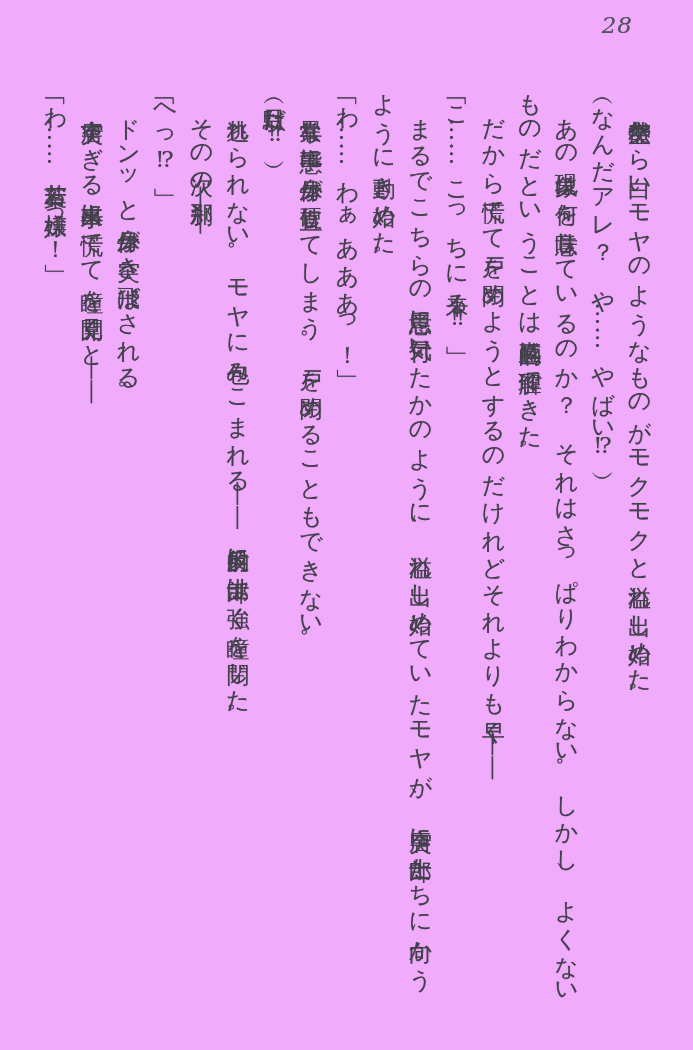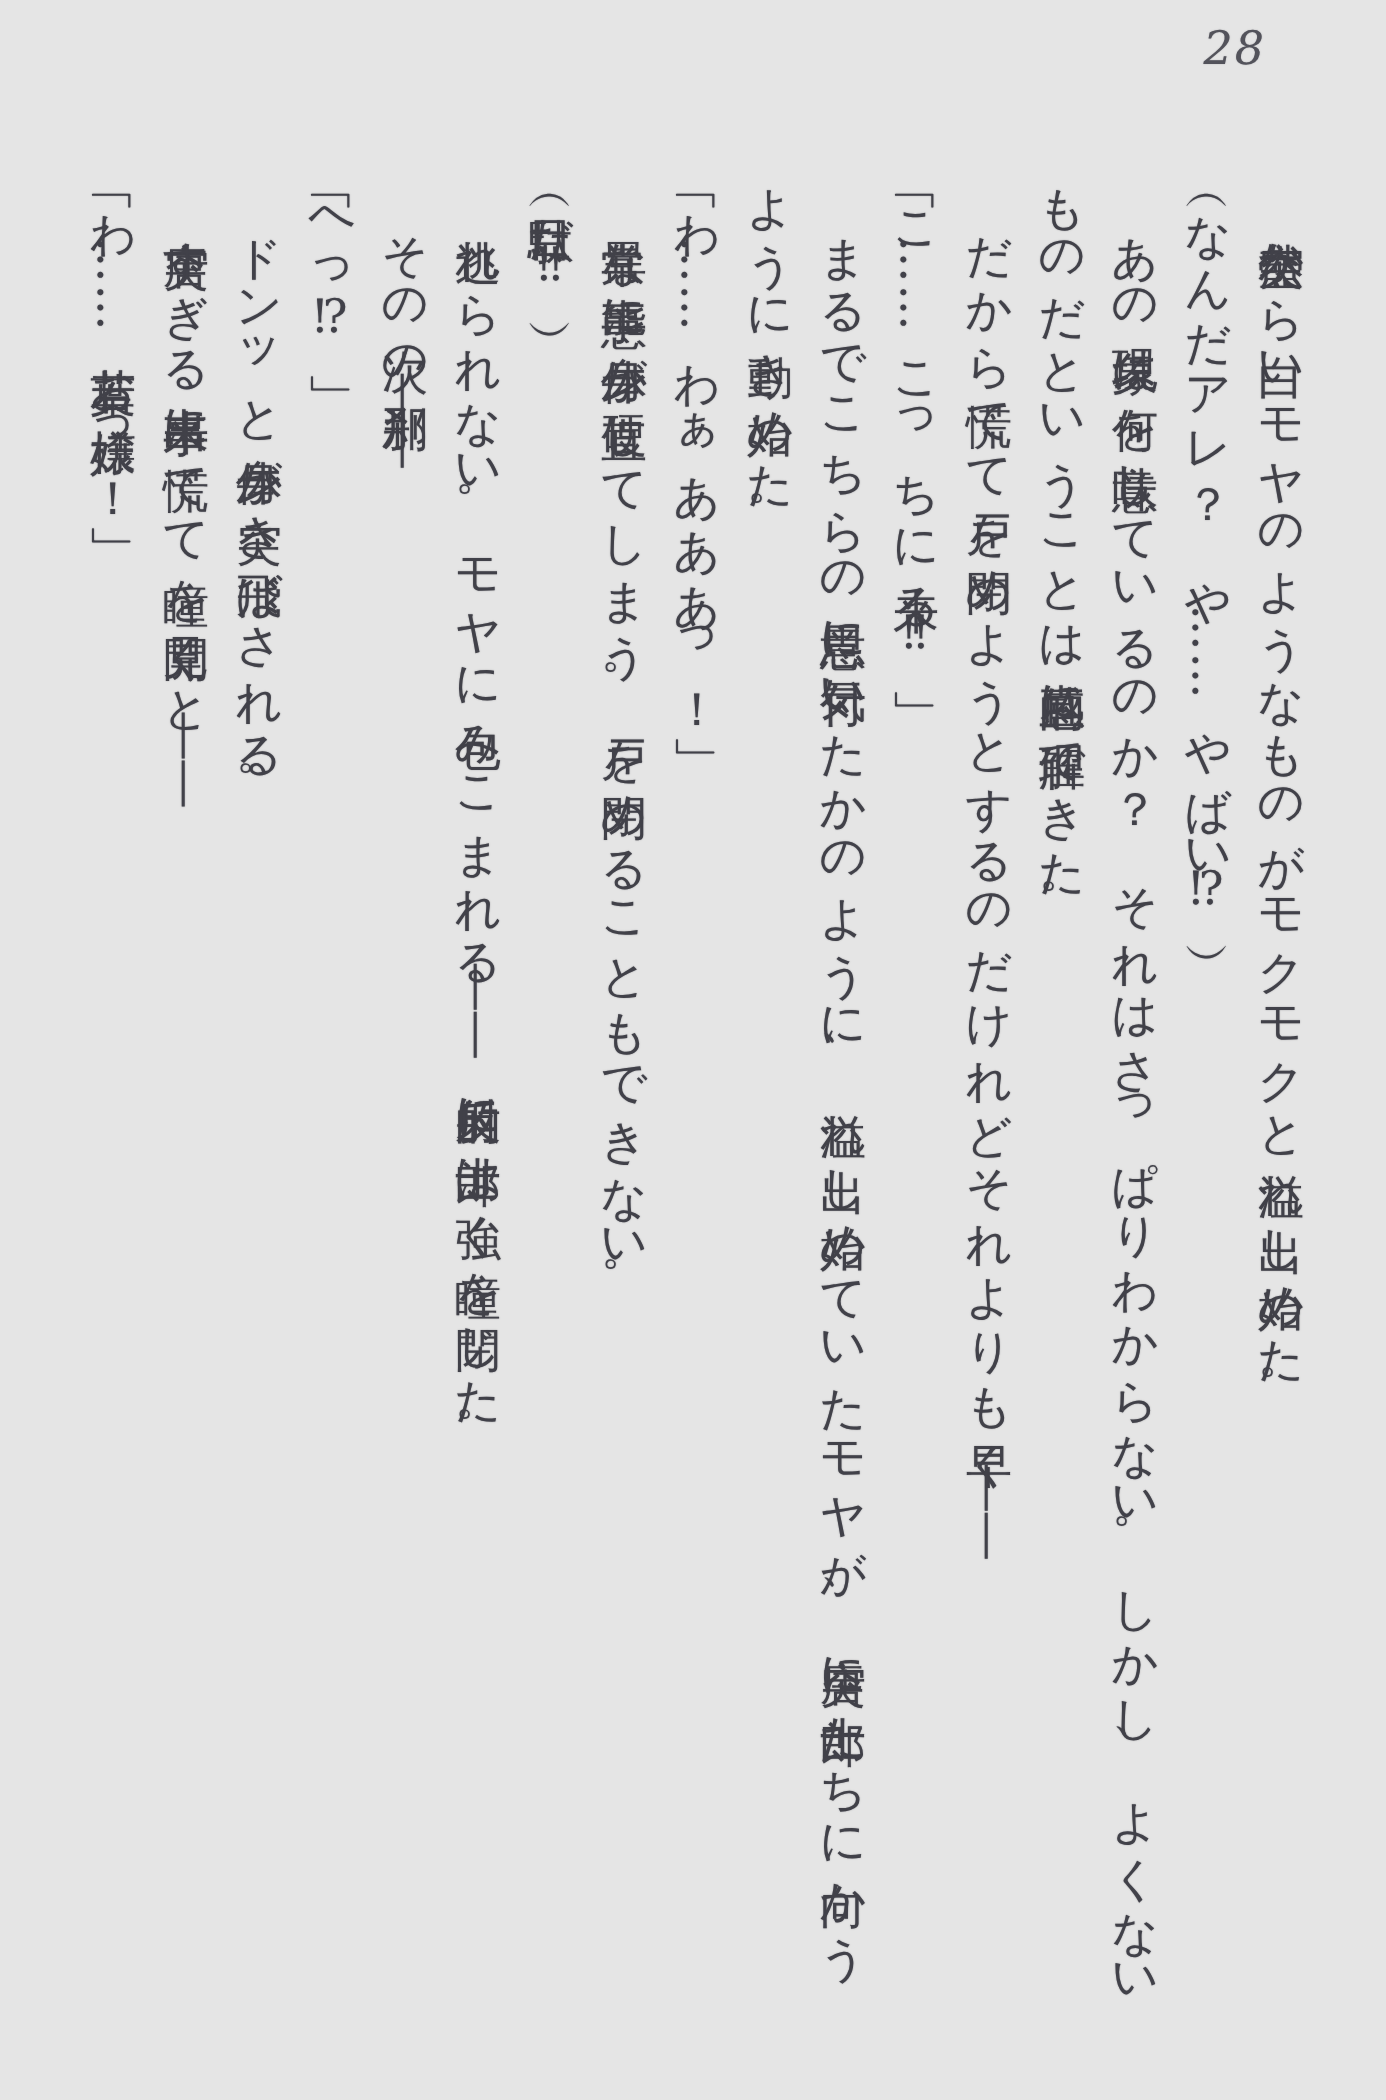--- a/index.html
+++ b/index.html
@@ -12,21 +12,21 @@
     overflow: hidden;
     font-family: "DejaVu Serif", "Liberation Serif", serif;
   }
   .page {
     position: relative;
     width: 693px;
     height: 1050px;
     background: radial-gradient(ellipse 130% 95% at 48% 45%,
                 #f2f1ef 50%, #eeede b 80%, #e9e8e6 100%);
     
-    background-color: #e5e5e5;
+    background-color: #f0abfc;
     overflow: hidden;
   }
   .page-number {
     position: absolute;
     top: 12px;
     right: 60px;
     font-size: 23px;
     font-style: italic;
     color: #53535b;
     letter-spacing: 1px;

